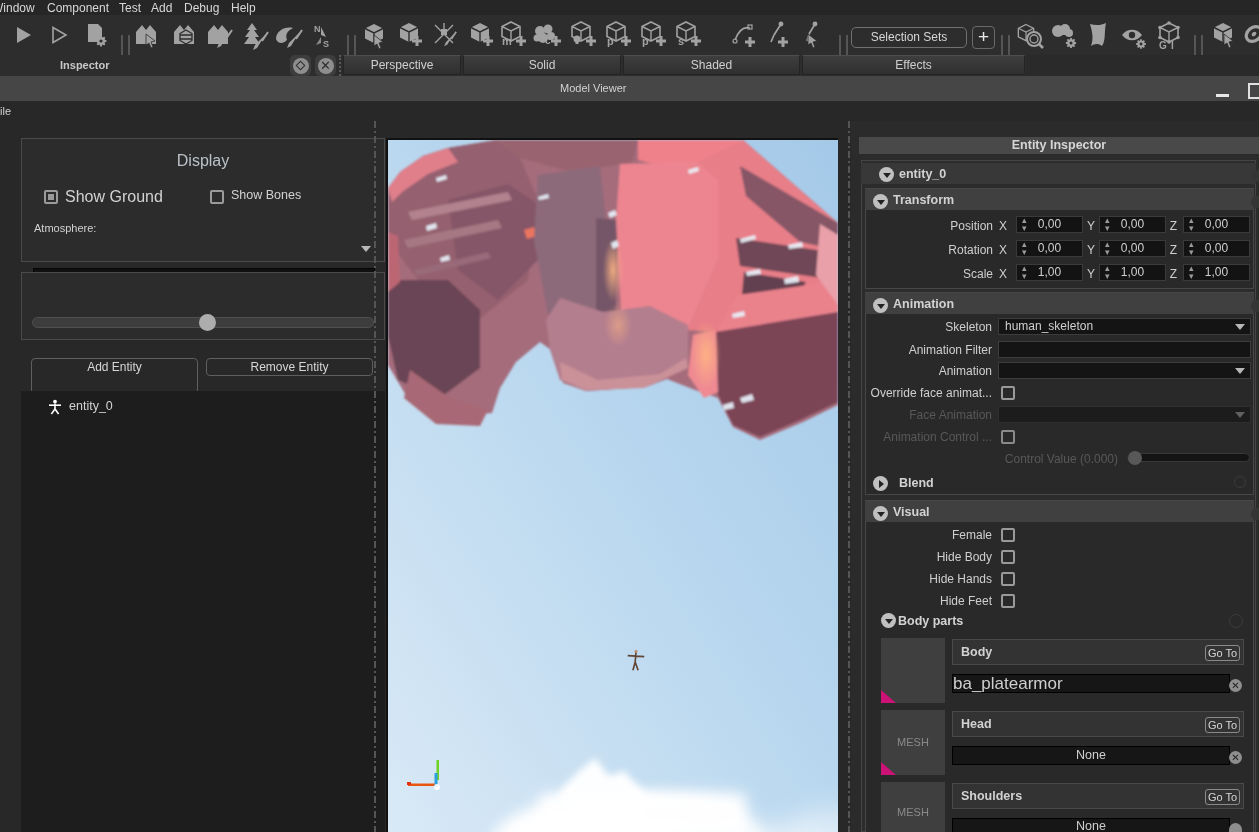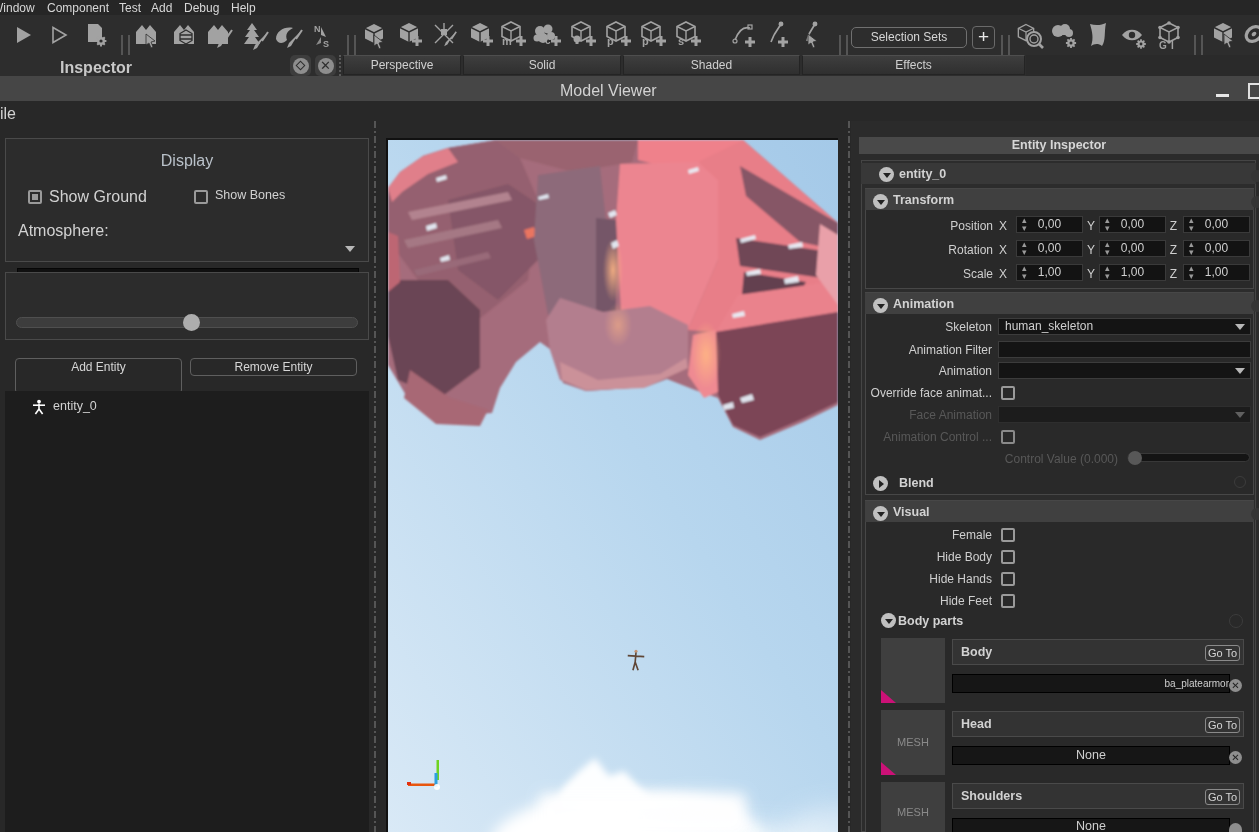--- a/index.html
+++ b/index.html
@@ -1,19 +1,19 @@
 <!DOCTYPE html>
 <html><head>
 <meta charset="utf-8">
 <style>
   html,body{margin:0;padding:0;}
   body{width:1259px;height:832px;overflow:hidden;background:#282828;
        font-family:"Liberation Sans",sans-serif;position:relative;}
   .abs{position:absolute;}
-  .txt{color:#d2d2d2;font-size:16px;white-space:nowrap;}
+  .txt{color:#d2d2d2;font-size:11px;white-space:nowrap;}
   .bold{font-weight:bold;}
   #menubar{left:0;top:0;width:1259px;height:15px;background:#262626;}
   #menubar span{position:absolute;top:1px;color:#d8d8d8;font-size:12px;}
   #toolbar{left:0;top:15px;width:1259px;height:40px;background:#2d2d2d;}
   .sep2{position:absolute;top:20px;height:31px;width:5px;
         border-left:2px solid #555;border-right:2px solid #555;}
   #tabrow{left:0;top:55px;width:1259px;height:21px;background:#2d2d2d;}
   .vtab{position:absolute;top:0;height:20px;background:linear-gradient(#3e3e3e,#2f2f2f);
         border:1px solid #242424;border-top-color:#4e4e4e;box-sizing:border-box;
         color:#d0d0d0;font-size:12px;text-align:center;line-height:19px;}
@@ -244,21 +244,21 @@
 
 <div class="abs" id="titlebar">
   <div class="txt" style="position:absolute;left:560px;top:6px;">Model Viewer</div>
   <div style="position:absolute;left:1216px;top:18px;width:13px;height:3px;background:#e8e8e8;"></div>
   <div style="position:absolute;left:1248px;top:7px;width:14px;height:12px;border:2px solid #e0e0e0;"></div>
 </div>
 <div class="abs" id="subbar">
   <div class="txt" style="position:absolute;left:0;top:4px;">ile</div>
 </div>
 
-<div class="abs" id="leftpanel" style="left:0;top:121px;width:375px;height:711px;">
+<div class="abs" id="leftpanel" style="left:16px;top:121px;width:375px;height:711px;">
   <div class="gbox" style="left:5px;top:17px;width:364px;height:124px;">
     <div style="position:absolute;left:0;top:13px;width:100%;text-align:center;color:#b9c1c9;font-size:16px;">Display</div>
     <div class="chk on" style="left:22px;top:51px;"></div>
     <div class="txt" style="position:absolute;left:43px;top:49px;font-size:16px;">Show Ground</div>
     <div class="chk" style="left:188px;top:51px;"></div>
     <div class="txt" style="position:absolute;left:209px;top:49px;font-size:12.5px;">Show Bones</div>
     <div class="txt" style="position:absolute;left:12px;top:83px;">Atmosphere:</div>
     <div class="ddown" style="left:11px;top:101px;width:342px;height:17px;margin-top:28px;">TOD_01_00_HeavyRain</div>
     <div class="dar" style="left:339px;top:107px;"></div>
   </div>
@@ -470,21 +470,21 @@
   <div style="position:absolute;left:30px;top:517px;width:64px;height:65px;background:#3f3f3f;">
     <svg width="64" height="65" style="position:absolute;left:0;top:0">
         <polygon points="0,52 0,65 15,65" fill="#cc1177"></polygon>
       </svg>
   </div>
   <div style="position:absolute;left:101px;top:518px;width:292px;height:26px;background:#333;border:1px solid #4a4a4a;box-sizing:border-box;">
     <div class="txt bold" style="position:absolute;left:8px;top:5px;font-size:12.5px;">Body</div>
     <div class="btn" style="left:252px;top:5px;width:35px;height:16px;line-height:14px;font-size:11px;border-color:#8a8a8a;border-radius:3px;">Go To</div>
   </div>
   <div style="position:absolute;left:101px;top:553px;width:278px;height:19px;background:#161616;border:1px solid #000;box-sizing:border-box;
-       color:#cfcfcf;font-size:10px;text-align:right;line-height:17px;">ba_platearmor</div>
+       color:#cfcfcf;font-size:17px;text-align:left;line-height:17px;">ba_platearmor</div>
   <div style="position:absolute;left:378px;top:558px;width:13px;height:13px;border-radius:50%;background:#8e8e8e;color:#222;
        font-size:10px;text-align:center;line-height:13px;">✕</div>
   <div style="position:absolute;left:30px;top:589px;width:64px;height:65px;background:#3f3f3f;color:#8a8a8a;font-size:11px;text-align:center;line-height:65px;">MESH
     <svg width="64" height="65" style="position:absolute;left:0;top:0">
         <polygon points="0,52 0,65 15,65" fill="#cc1177"></polygon>
       </svg>
   </div>
   <div style="position:absolute;left:101px;top:590px;width:292px;height:26px;background:#333;border:1px solid #4a4a4a;box-sizing:border-box;">
     <div class="txt bold" style="position:absolute;left:8px;top:5px;font-size:12.5px;">Head</div>
     <div class="btn" style="left:252px;top:5px;width:35px;height:16px;line-height:14px;font-size:11px;border-color:#8a8a8a;border-radius:3px;">Go To</div>

